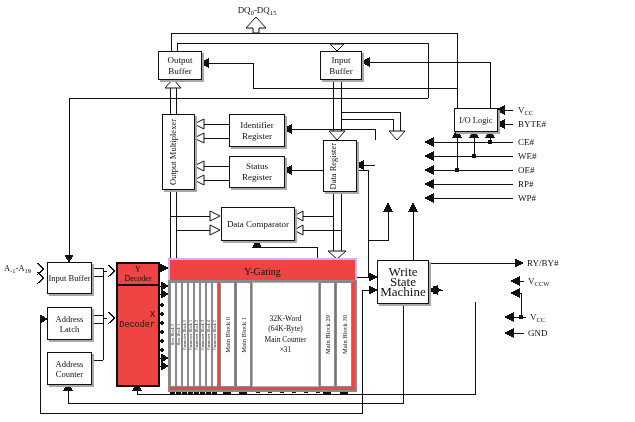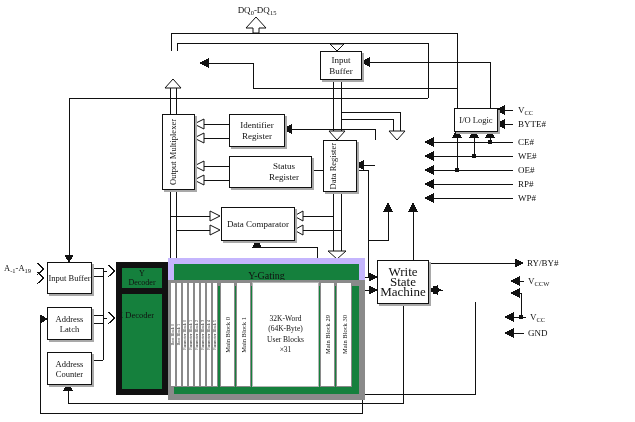--- a/index.html
+++ b/index.html
@@ -2,21 +2,21 @@
 <html><head>
 <meta charset="utf-8">
 <style>
   html,body{margin:0;padding:0;background:#ffffff;}
   #stage{position:relative;width:635px;height:422px;background:#fff;
          font-family:"Liberation Serif", serif;color:#111;overflow:hidden;}
   #wires{position:absolute;left:0;top:0;z-index:1;}
   .box{position:absolute;z-index:2;background:#fff;border:1px solid #111;
        box-shadow:2px 2px 0 #a9a9a9;display:flex;align-items:center;justify-content:center;
        text-align:center;font-size:9px;line-height:11px;}
-  .plainbox{position:absolute;z-index:2;background:#15803d;border:6px solid #c4b5fd;
+  .plainbox{position:absolute;z-index:2;background:#ef4444;border:2px solid #c4b5fd;
        display:flex;align-items:center;justify-content:center;text-align:center;}
   .vtext{writing-mode:vertical-rl;transform:rotate(180deg);white-space:nowrap;}
   .cell{position:absolute;z-index:3;background:#fff;border:1px solid #8a8a8a;
         display:flex;align-items:center;justify-content:center;overflow:visible;}
   .striplabel{font-size:4px;line-height:4px;letter-spacing:0;}
   .mblabel{font-size:6.5px;line-height:7px;}
   .pin{position:absolute;z-index:2;font-size:9px;line-height:10px;white-space:nowrap;}
   sub{font-size:6.5px;vertical-align:-2px;line-height:0;}
   .lbl2{font-size:8.5px;line-height:10px;}
   .center-lines div{font-size:7.5px;line-height:10.5px;}
@@ -175,33 +175,36 @@
   <circle cx="318" cy="391" r="2.3" fill="#111" stroke="none"></circle>
 </svg>
 
 <div class="pin" style="left:226px;top:5px;width:62px;text-align:center;">
   <span>DQ</span><sub>0</sub><span>-DQ</span><sub>15</sub>
 </div>
 <div class="pin" style="left:4px;top:263px;font-size:8.5px;">
   <span>A</span><sub>-1</sub><span>-A</span><sub>19</sub>
 </div>
 
+<div class="box" style="left:158px;top:51px;width:42px;height:27px;">
+  <span>Output Buffer</span>
+    </div>
 <div class="box" style="left:320px;top:51px;width:40px;height:27px;">
   <span>Input Buffer</span>
     </div>
 <div class="box" style="left:454px;top:108px;width:42px;height:22px;font-size:8.5px;line-height:10px;">
   <span>I/O Logic</span>
     </div>
 <div class="box" style="left:162px;top:114px;width:31px;height:74px;">
   <span class="vtext lbl2" style="white-space:normal;width:22px;line-height:10px;">Output Multiplexer</span>
     </div>
 <div class="box" style="left:229px;top:114px;width:54px;height:31px;">
   <span>Identifier Register</span>
     </div>
-<div class="box" style="left:229px;top:156px;width:54px;height:30px;padding-left:27px;">
+<div class="box" style="left:229px;top:156px;width:54px;height:30px;">
   <span>Status Register</span>
     </div>
 <div class="box" style="left:323px;top:140px;width:32px;height:50px;">
   <span class="vtext lbl2" style="white-space:normal;width:24px;line-height:10px;">Data Register</span>
     </div>
 <div class="box" style="left:221px;top:207px;width:72px;height:32px;">
   <span>Data Comparator</span>
     </div>
 <div class="box" style="left:377px;top:260px;width:50px;height:42px;font-size:13px;line-height:10px;">
   <span>Write State Machine</span>
@@ -239,35 +242,35 @@
 
 <div class="cell" style="left:220px;top:282px;width:13px;height:103px;">
   <span class="vtext mblabel">Main Block 0</span>
     </div>
 <div class="cell" style="left:236px;top:282px;width:13px;height:103px;">
   <span class="vtext mblabel">Main Block 1</span>
     </div>
 <div class="cell center-lines" style="left:252px;top:282px;width:65px;height:103px;flex-direction:column;border-color:#b5b5b5;justify-content:center;">
   <div>32K-Word</div>
   <div>(64K-Byte)</div>
-  <div>User Blocks</div>
+  <div>Main Counter</div>
   <div>×31</div>
 </div>
 <div class="cell" style="left:320px;top:282px;width:13px;height:103px;">
   <span class="vtext mblabel">Main Block 29</span>
     </div>
 <div class="cell" style="left:336px;top:282px;width:14px;height:103px;">
   <span class="vtext mblabel">Main Block 30</span>
     </div>
 
 <div class="plainbox" style="left:116px;top:262px;width:40px;height:121px;border-color:#111;"></div>
 <div class="plainbox" style="left:116px;top:262px;width:40px;height:20px;border-color:#111;font-size:8px;line-height:9px;">
   <span style="display:block;width:34px;text-align:center;">Y Decoder</span>
     </div>
-<div class="pin" style="left:117px;top:310px;width:38px;text-align:left;font-size:8.5px;line-height:10px;white-space:normal;">
+<div class="pin" style="left:117px;top:310px;width:38px;text-align:right;font-size:8.5px;line-height:10px;white-space:normal;font-family:Liberation Mono, monospace;">
   <span>X Decoder</span></div>
 
 <div class="box" style="left:47px;top:262px;width:43px;height:30px;font-size:8.5px;line-height:10px;">
   <span>Input Buffer</span>
     </div>
 <div class="box" style="left:47px;top:307px;width:43px;height:31px;font-size:8.5px;line-height:10px;">
   <span>Address Latch</span>
     </div>
 <div class="box" style="left:47px;top:352px;width:43px;height:31px;font-size:8.5px;line-height:10px;">
   <span>Address Counter</span>

